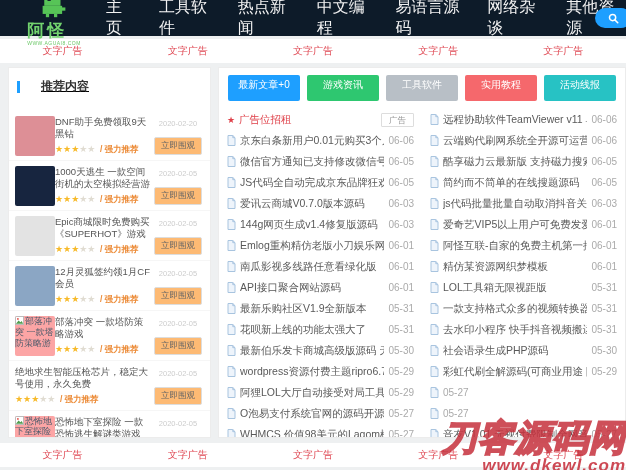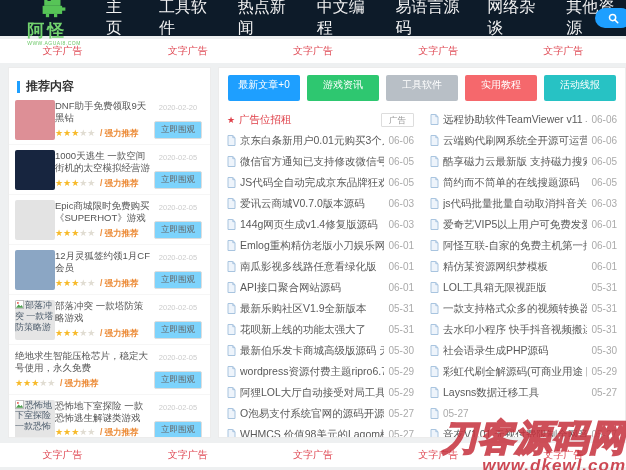--- a/index.html
+++ b/index.html
@@ -25,36 +25,36 @@
   .adbar { background: #fff; height: 24px; display: flex; align-items: center; justify-content: space-around; }
   .adbar.top { margin-top: 3px; }
   .adbar.bottom { position: absolute; left: 0; right: 0; bottom: 3px; }
   .adbar a { color: #df4651; font-size: 10px; }
 
   
   .content { display: flex; gap: 7px; padding: 4px 0 0 8px; align-items: flex-start; }
 
   
   .sidebar { width: 203px; flex: none; background: #fff; border: 1px solid #ececec; height: 371px; overflow: hidden; }
-  .side-header { display: flex; align-items: center; gap: 6px; margin: 10px 8px 0; }
+  .side-header { display: flex; align-items: center; gap: 21px; margin: 10px 8px 16px; text-decoration: underline; }
   .side-header .bar { width: 3px; height: 12px; background: #1e9fff; }
   .side-header span { font-size: 12px; font-weight: bold; color: #333; }
   .rec-item { display: flex; gap: 0; padding: 5px 6px 4px; border-bottom: 1px solid #f6f6f6; }
   .thumb { width: 40px; height: 40px; flex: none; overflow: hidden; border-radius: 2px; }
-  .thumb-broken { width: 40px; height: 40px; font-size: 9px; line-height: 1.2; color: #4a5a6a; overflow: hidden; background: #e5e5e5; font-family: Liberation Serif, serif; }
+  .thumb-broken { width: 40px; height: 40px; font-size: 9px; line-height: 1.2; color: #4a5a6a; overflow: hidden; background: #fca5a5; }
   .thumb-broken svg { vertical-align: -1px; margin-right: 1px; }
   .rec-mid { flex: 1; min-width: 0; }
   .rec-title { font-size: 9.5px; color: #555; line-height: 1.3; max-height: 25px; overflow: hidden; }
   .rec-stars { font-size: 9px; margin-top: 3px; white-space: nowrap; }
   .stars-filled { color: #f7ba2a; }
   .stars-empty { color: #e0dcd2; }
   .rating-label { color: #ec8a35; font-weight: bold; font-size: 8.5px; margin-left: 2px; }
   .rec-right { width: 52px; flex: none; text-align: center; }
   .rec-date { font-size: 7.5px; color: #ccc; margin: 3px 0 6px; }
-  .watch-btn { font-size: 8.5px; color: #666; background: #7dd3fc; border: 1px solid #ddd; border-radius: 2px; padding: 2px 6px; cursor: pointer; white-space: nowrap; }
+  .watch-btn { font-size: 8.5px; color: #666; background: #fdba74; border: 1px solid #ddd; border-radius: 2px; padding: 2px 6px; cursor: pointer; white-space: nowrap; }
 
   
   .main { flex: 1; background: #fff; border: 1px solid #ececec; padding: 6px 8px 4px; height: 371px; overflow: hidden; min-width: 0; }
   .tabs { display: flex; justify-content: space-between; padding: 1px 1px 8px; }
   .tab { width: 72px; height: 26px; line-height: 19px; text-align: center; color: #fff; font-size: 10px; border-radius: 2px; }
   .articles { display: flex; gap: 16px; }
   .col { flex: 1; min-width: 0; }
   .art-row { display: flex; align-items: center; height: 21px; gap: 4px; }
   .art-row .doc { flex: none; display: inline-flex; }
   .art-title { flex: 1; min-width: 0; overflow: hidden; white-space: nowrap; text-overflow: clip; color: #595959; font-size: 10.5px; }
@@ -625,21 +625,20 @@
             <span class="art-date">05-29</span>
           </div>
 
           <div class="art-row">
             <span class="doc">
               <svg width="9" height="11" viewBox="0 0 9 11">
                 <path d="M1 .5h4.8L8 2.7V10.5H1z" fill="#eef4fb" stroke="#a8c4df"></path>
                 <path d="M5.8 .5v2.2H8" fill="none" stroke="#a8c4df"></path>
               </svg>
             </span>
-            <a class="art-title">Laysns数据迁移工具</a>
             <span class="art-date">05-27</span>
           </div>
 
           <div class="art-row">
             <span class="doc">
               <svg width="9" height="11" viewBox="0 0 9 11">
                 <path d="M1 .5h4.8L8 2.7V10.5H1z" fill="#eef4fb" stroke="#a8c4df"></path>
                 <path d="M5.8 .5v2.2H8" fill="none" stroke="#a8c4df"></path>
               </svg>
             </span>

